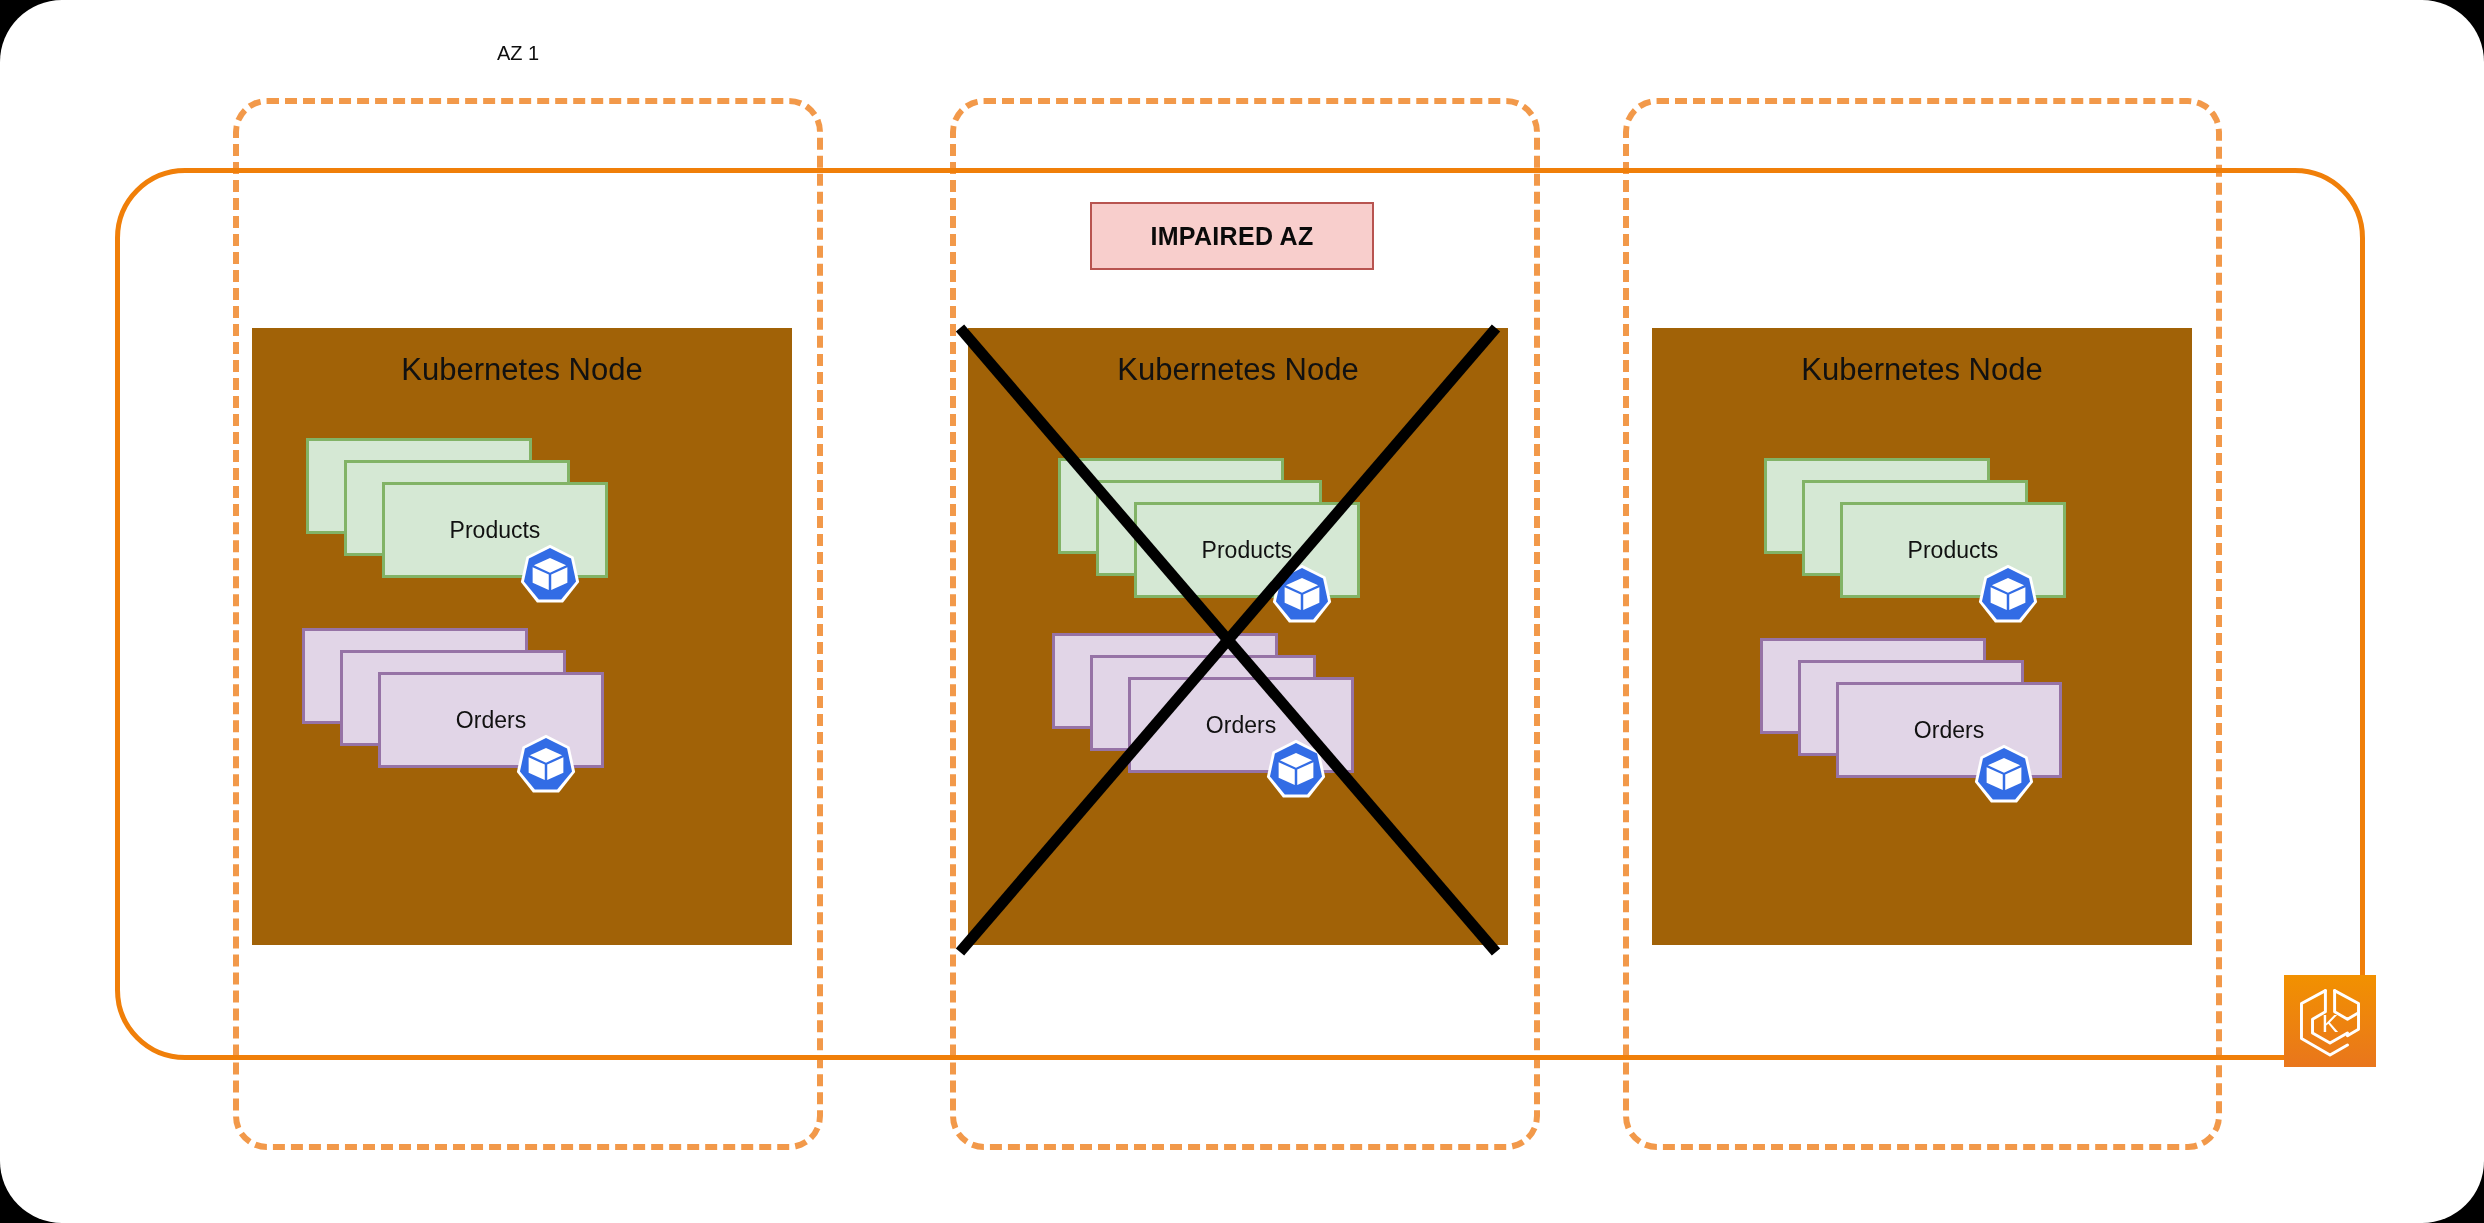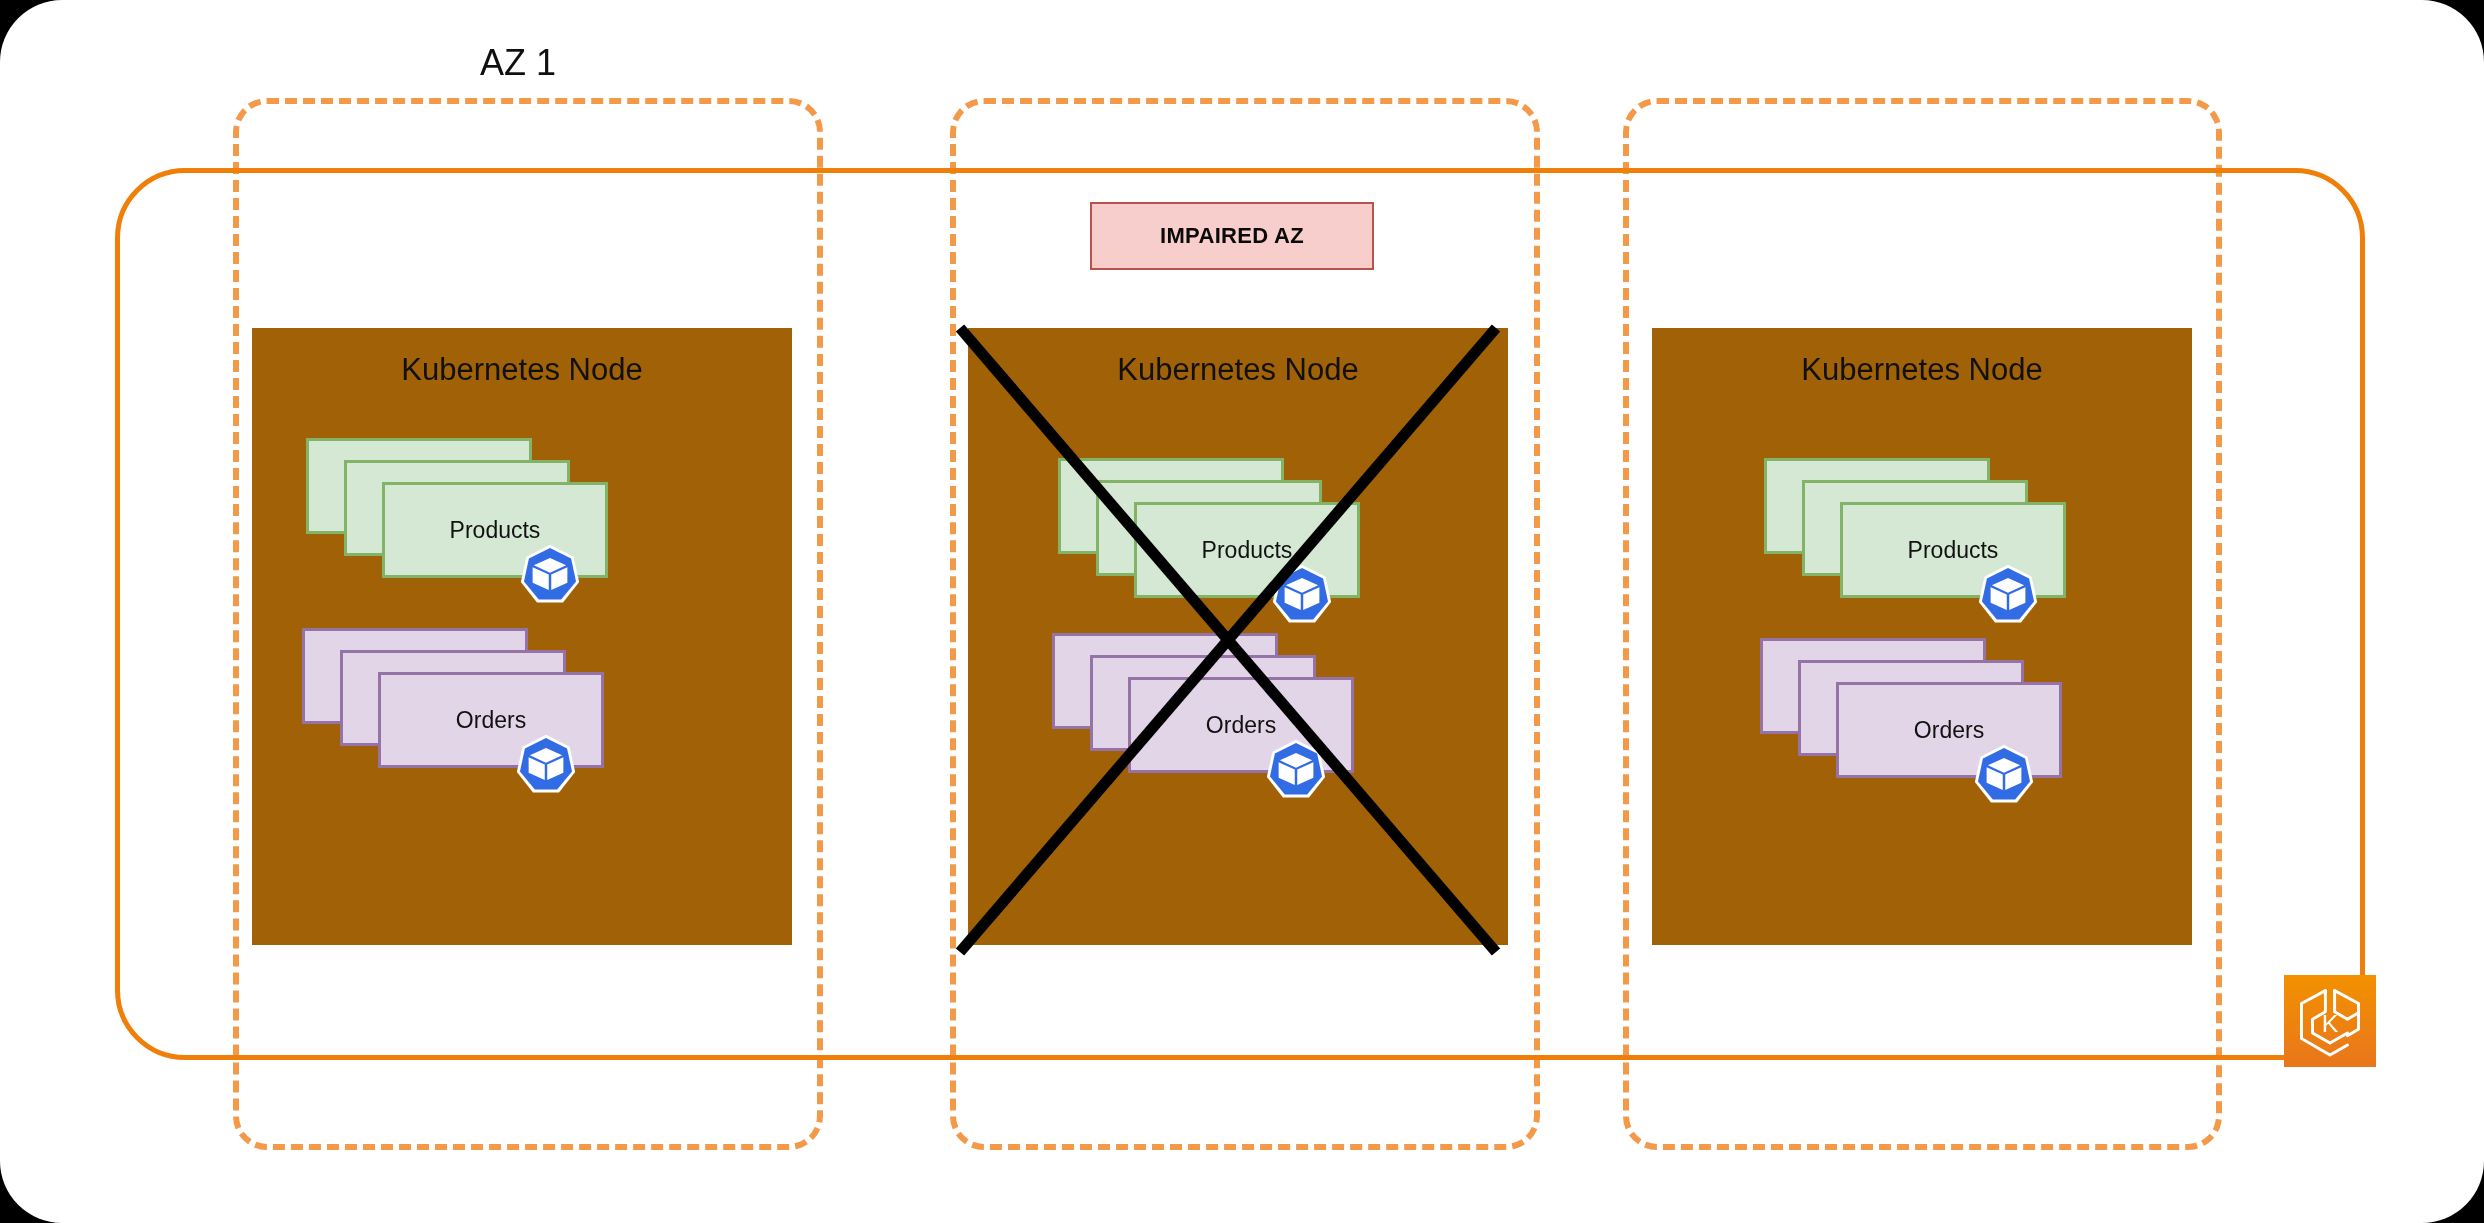--- a/index.html
+++ b/index.html
@@ -43,21 +43,21 @@
     position: absolute;
     border: 6px dashed #f2994a;
     border-radius: 34px;
     box-sizing: border-box;
     background: transparent;
   }
   .az-label {
     position: absolute;
     text-align: center;
     color: #0f0f0f;
-    font-size: 36px;
+    font-size: 20px;
     font-family: "Liberation Sans", sans-serif;
     white-space: nowrap;
   }
   
   .k8s-node {
     position: absolute;
     background: #a16207;
     box-sizing: border-box;
   }
   .node-title {
@@ -110,21 +110,21 @@
   
   #impaired-az {
     position: absolute;
     background: #f8cecc;
     border: 2px solid #b85450;
     box-sizing: border-box;
     display: flex;
     align-items: center;
     justify-content: center;
     font-weight: bold;
-    font-size: 22px;
+    font-size: 25px;
     letter-spacing: 0.3px;
     color: #0a0a0a;
     font-family: "Liberation Sans", sans-serif;
   }
   
   #failure-x {
     position: absolute;
     pointer-events: none;
     z-index: 20;
   }

